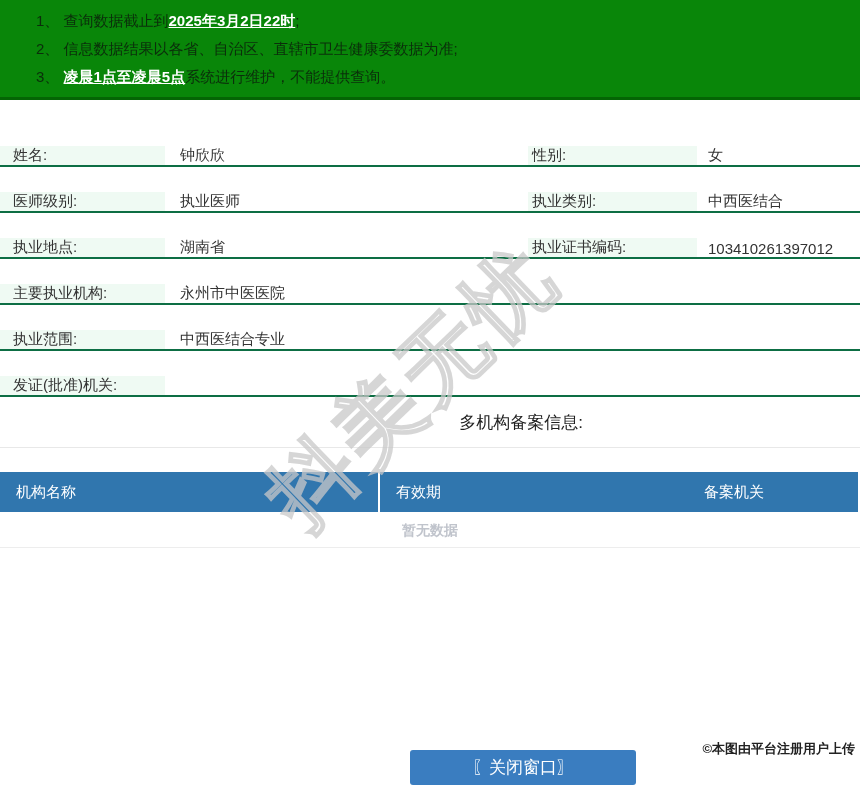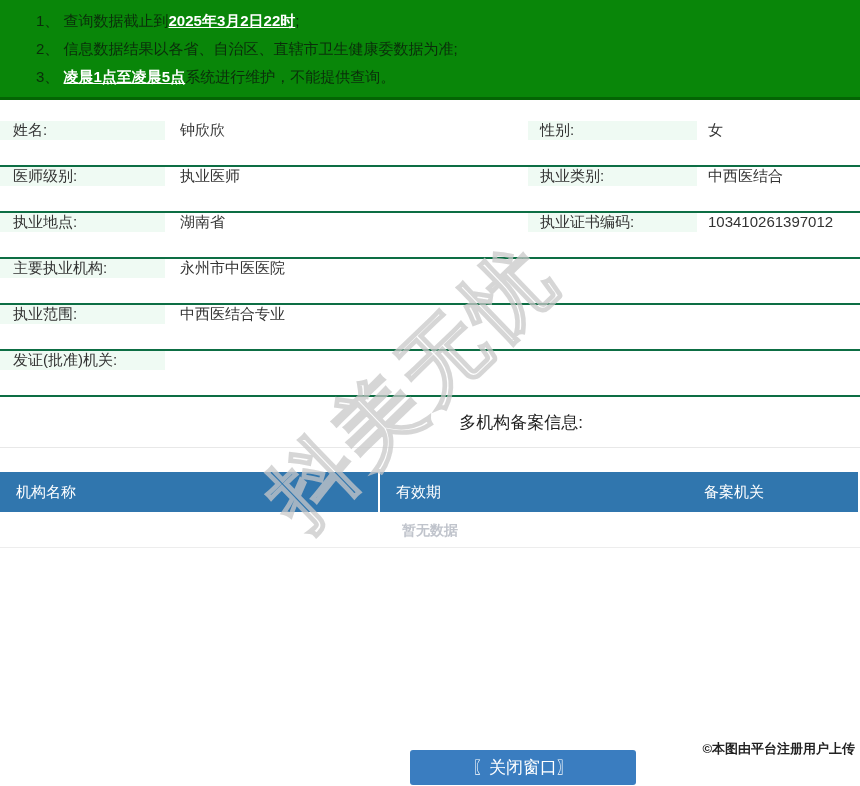--- a/index.html
+++ b/index.html
@@ -36,38 +36,38 @@
   }
   
   .info-table{
     width:860px;
     margin-top:21px;
     font-size:15px;
     color:#333333;
   }
   .info-row{
     display:flex;
-    align-items:flex-start;
+    align-items:flex-end;
     height:46px;
     border-bottom:2px solid var(--row-border-green,#0d6e44);
   }
   .cell{
     display:flex;
     align-items:center;
   }
   .cell.lbl{
     background:var(--label-bg,#effaf3);
     width:165px;
     padding-left:13px;
     flex:none;
   }
   .cell.lbl2{
     background:var(--label-bg,#effaf3);
     width:169px;
-    padding-left:12px;
+    padding-left:4px;
     flex:none;
   }
   .cell.val1{
     width:363px;
     padding-left:15px;
     flex:none;
   }
   .cell.val2{
     flex:1;
     padding-left:11px;

